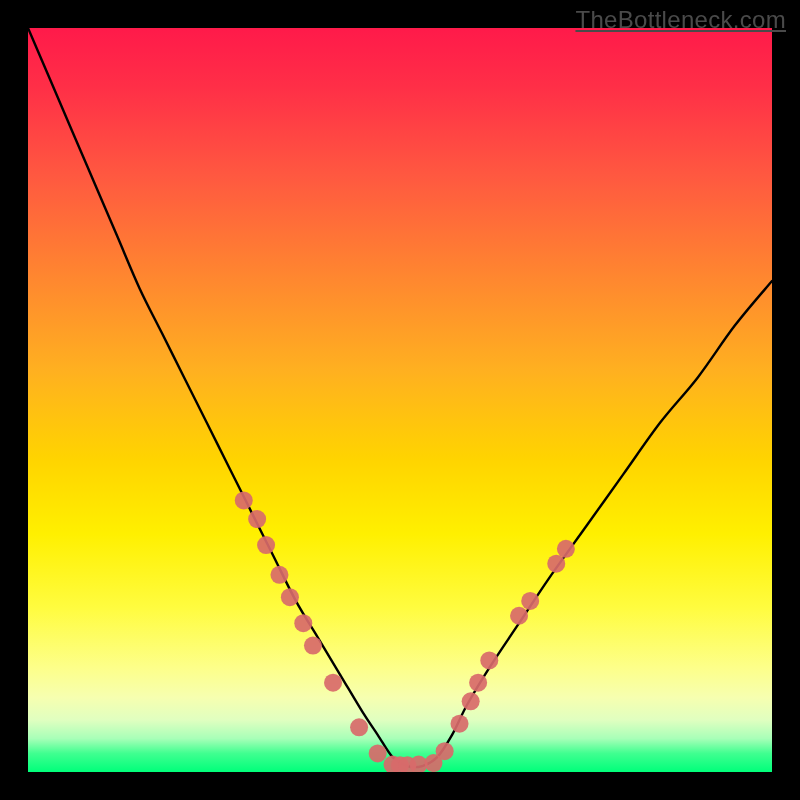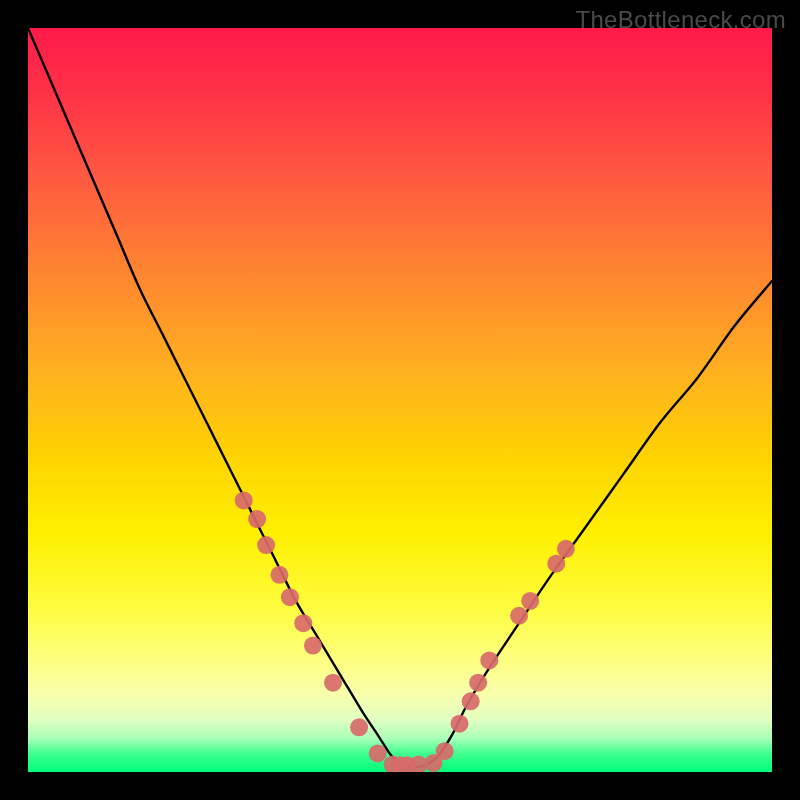--- a/index.html
+++ b/index.html
@@ -13,20 +13,21 @@
   }
   .watermark {
     position: absolute;
     top: 6px;
     right: 14px;
     color: #4a4a4a;
     font-size: 24px;
     font-weight: 500;
     letter-spacing: 0.3px;
     z-index: 20;
+    text-decoration: underline;
   }
   .plot-frame {
     position: absolute;
     left: 28px;
     top: 28px;
     width: 744px;
     height: 744px;
     overflow: hidden;
   }
   .gradient {

